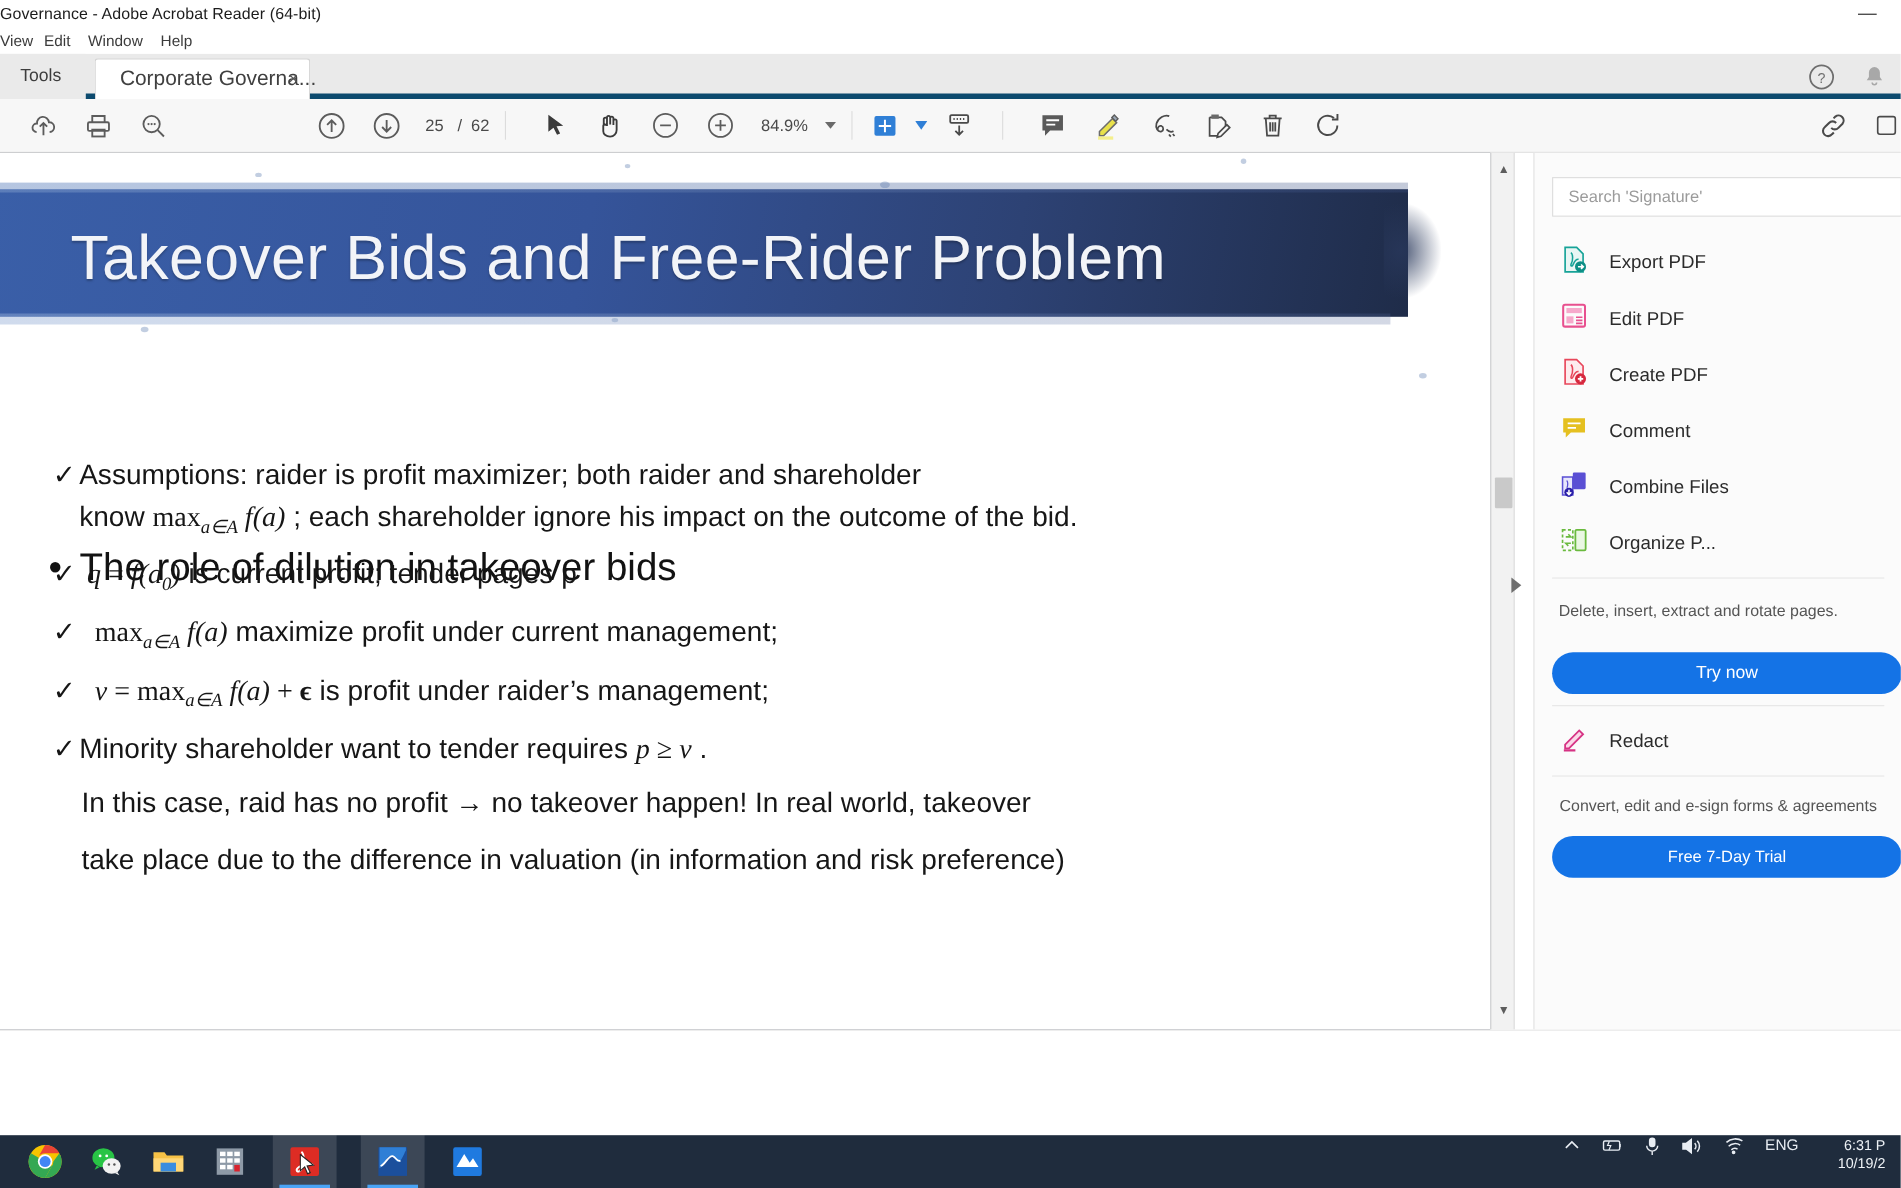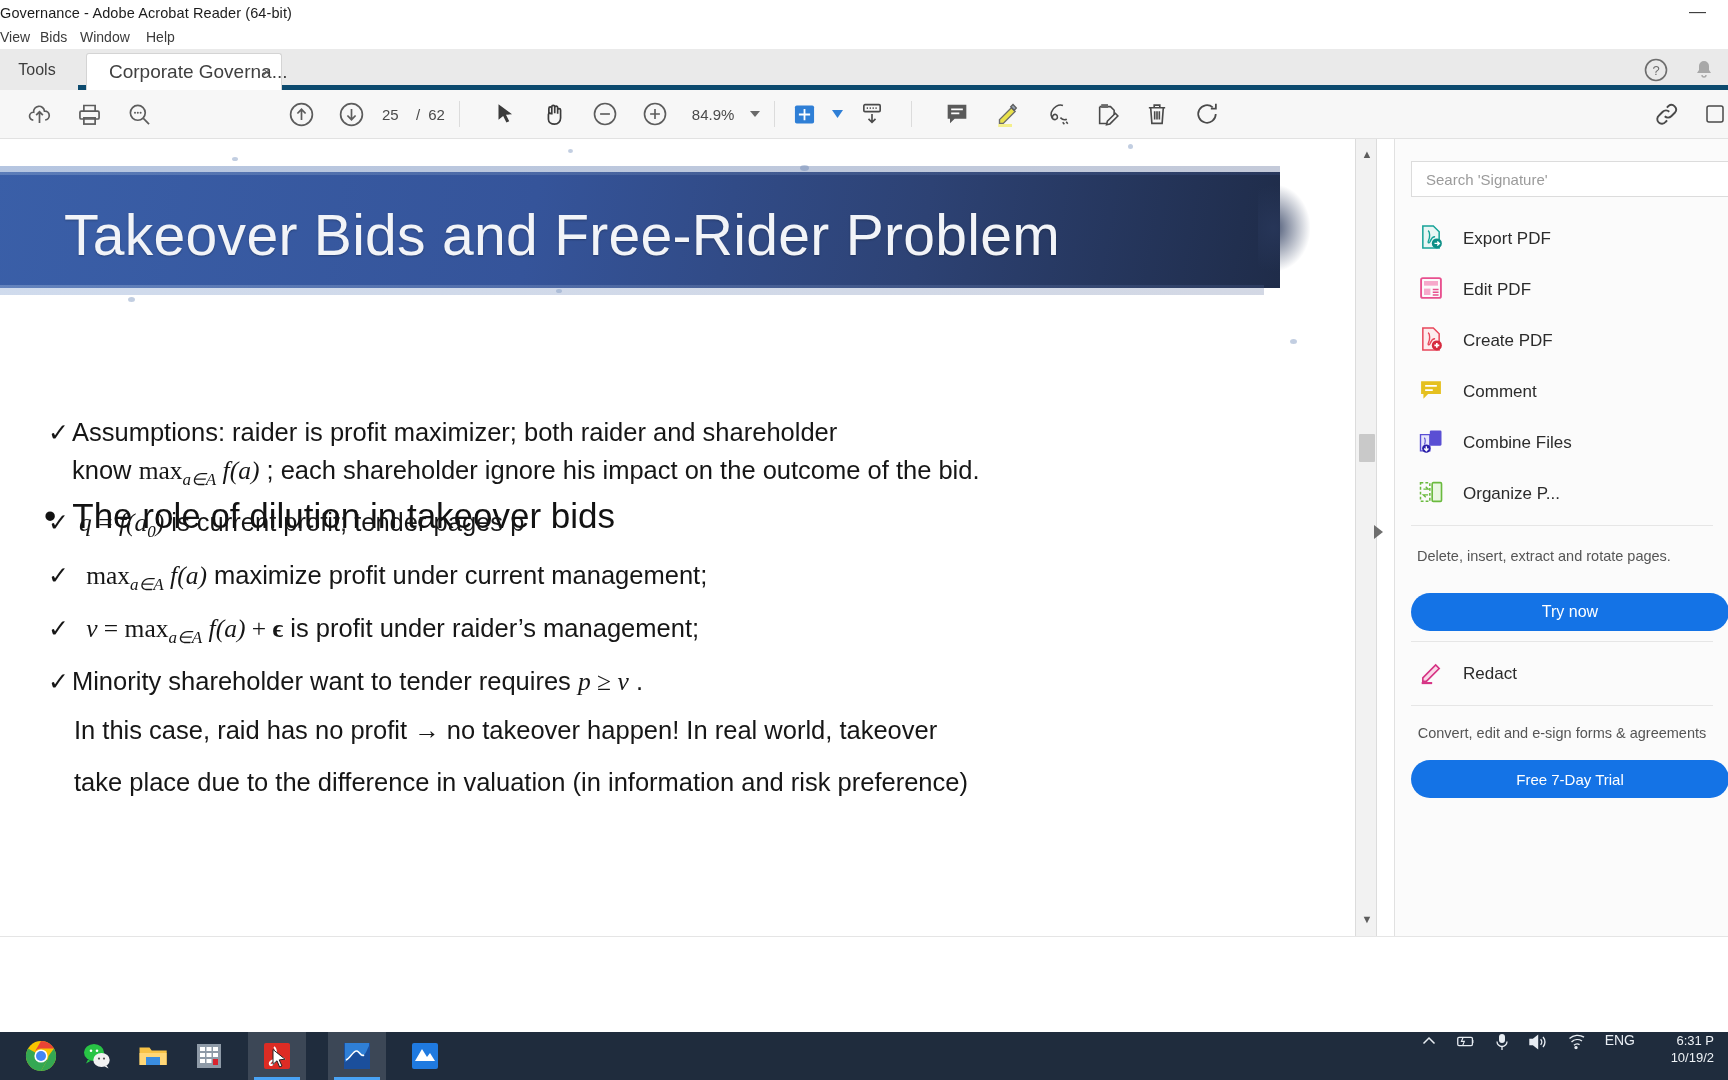--- a/index.html
+++ b/index.html
@@ -73,21 +73,21 @@
     height: 49px; width: 50px;
     display: flex; align-items: center; justify-content: center;
   }
   .tb-sep {
     width: 1px; height: 26px; background: #dcdcdc; margin: 0 6px;
   }
   .pagebox {
     display: flex; align-items: center; font-size: 15px; color: #4a4a4a; gap: 8px;
     margin-left: 6px; margin-right: 8px;
   }
-  .pagebox .cur { min-width: 26px; }
+  .pagebox .cur { min-width: 26px; text-align: center; }
   .zoombox {
     display: flex; align-items: center; gap: 16px;
     font-size: 15px; color: #4a4a4a; margin-left: 12px;
   }
   .caret-dn {
     width: 0; height: 0; border-left: 5px solid transparent;
     border-right: 5px solid transparent; border-top: 6px solid #6a6a6a;
   }
 
   
@@ -220,21 +220,21 @@
 
 <div id="app">
 
   <div class="titlebar">
     <div class="title">Governance - Adobe Acrobat Reader (64-bit)</div>
     <div class="win-min">—</div>
   </div>
 
   <div class="menubar">
     <div class="mi" style="left:0px">View</div>
-    <div class="mi" style="left:40px">Bids</div>
+    <div class="mi" style="left:40px">Edit</div>
     <div class="mi" style="left:80px">Window</div>
     <div class="mi" style="left:146px">Help</div>
   </div>
 
   <div class="tabstrip">
     <div class="toolsbtn">Tools</div>
     <div class="doctab">
       <span class="tablabel">Corporate Governa...</span>
       <span class="tabclose">×</span>
     </div>

